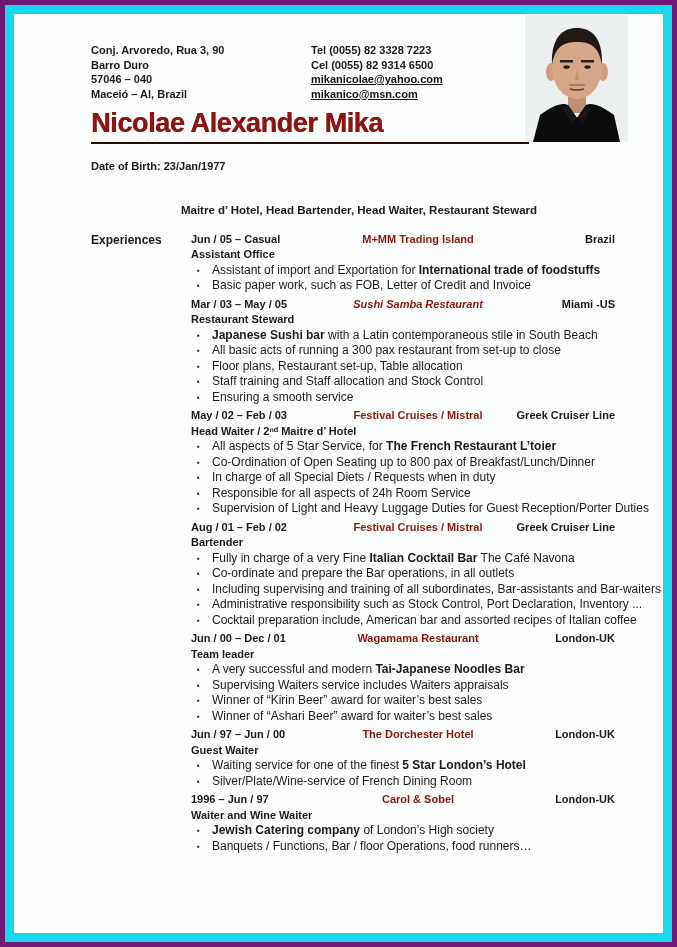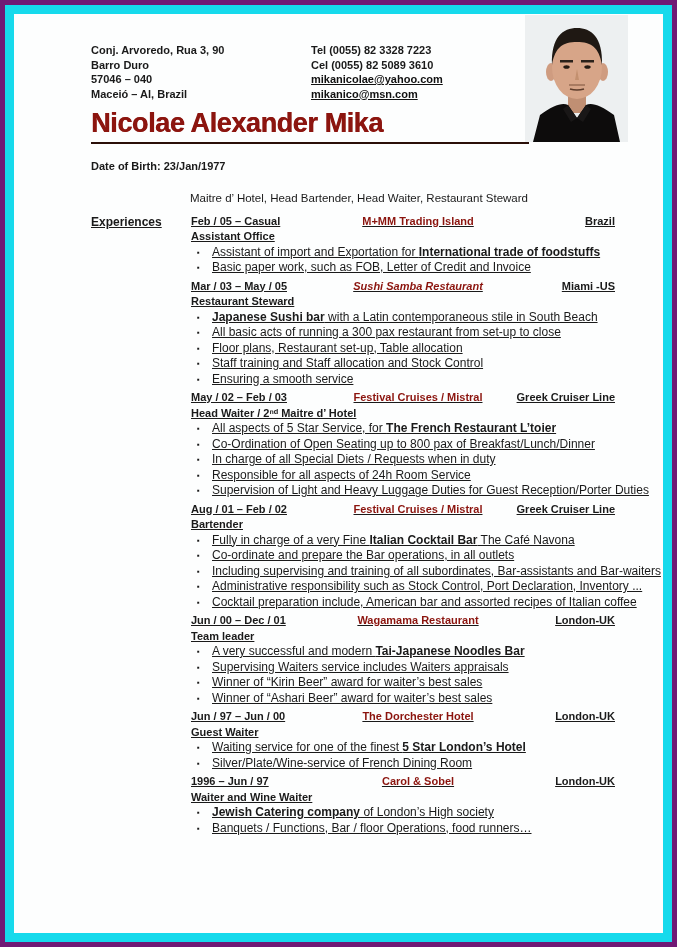--- a/index.html
+++ b/index.html
@@ -43,25 +43,25 @@
     letter-spacing:-0.4px;
     color:#8C150F;
     text-shadow:0.5px 0 0 #8C150F;
   }
   .name-rule { margin-top:3px; width:438px; height:2px; background:#2a0f08; }
   
   .info-row { display:flex; margin-top:15px; font-weight:bold; font-size:11px; line-height:14.5px;gap:8px; }
   .info-col1 { width:220px; }
   
   .headline {
-    margin-top:18px; text-align:center;
-    font-weight:normal; font-size:11.5px; white-space:nowrap;
-  }
-  
-  .exp { display:flex; margin-top:10px;text-decoration:underline; }
+    margin-top:30px; text-align:center;
+    font-weight:bold; font-size:11.5px; white-space:nowrap;
+  }
+  
+  .exp { display:flex; margin-top:16px; }
   .exp-label { width:100px; font-weight:bold; font-size:12px; padding-top:1px; }
   .jobs { flex:1; min-width:0; }
   .job { margin-top:0; }
   .job + .job { margin-top:3px; }
   .job-head { display:flex; font-weight:bold; font-size:11px; line-height:15.5px; white-space:nowrap; }
   .job-date { width:150px; }
   .job-company { flex:1; text-align:center; color:#8B140E; }
   .job-company.it { font-style:italic; }
   .job-location { width:132px; text-align:right; padding-right:12px; }
   .job-title { font-weight:bold; font-size:11px; line-height:15.5px; white-space:nowrap; }
@@ -116,21 +116,21 @@
 
       <div class="contact-row">
         <div class="contact-col1">
             <div>Conj. Arvoredo, Rua 3, 90</div>
             <div>Barro Duro</div>
             <div>57046 – 040</div>
             <div>Maceió – Al, Brazil</div>
           </div>
         <div class="contact-col2">
             <div>Tel (0055) 82 3328 7223</div>
-            <div>Cel (0055) 82 5089 3610</div>
+            <div>Cel (0055) 82 9314 6500</div>
             <a class="email" href="#">mikanicolae@yahoo.com</a>
             <a class="email" href="#">mikanico@msn.com</a>
           </div>
       </div>
 
       <h1 class="name">Nicolae Alexander Mika</h1>
       <div class="name-rule"></div>
 
       <div class="info-row">
         <div class="info-col1">
@@ -138,21 +138,21 @@
         </div>
       </div>
 
       <div class="headline">Maitre d’ Hotel, Head Bartender, Head Waiter, Restaurant Steward</div>
 
       <div class="exp">
         <div class="exp-label">Experiences</div>
         <div class="jobs">
             <div class="job">
               <div class="job-head">
-                <span class="job-date">Feb / 05 – Casual</span>
+                <span class="job-date">Jun / 05 – Casual</span>
                 <span class="job-company">M+MM Trading Island</span>
                 <span class="job-location">Brazil</span>
               </div>
               <div class="job-title">Assistant Office</div>
               <ul class="job-bullets">
                 <li><span>Assistant of import and Exportation for </span><b>International trade of foodstuffs</b></li>
                 <li><span>Basic paper work, such as FOB, Letter of Credit and Invoice</span></li>
               </ul>
             </div>
             <div class="job">

